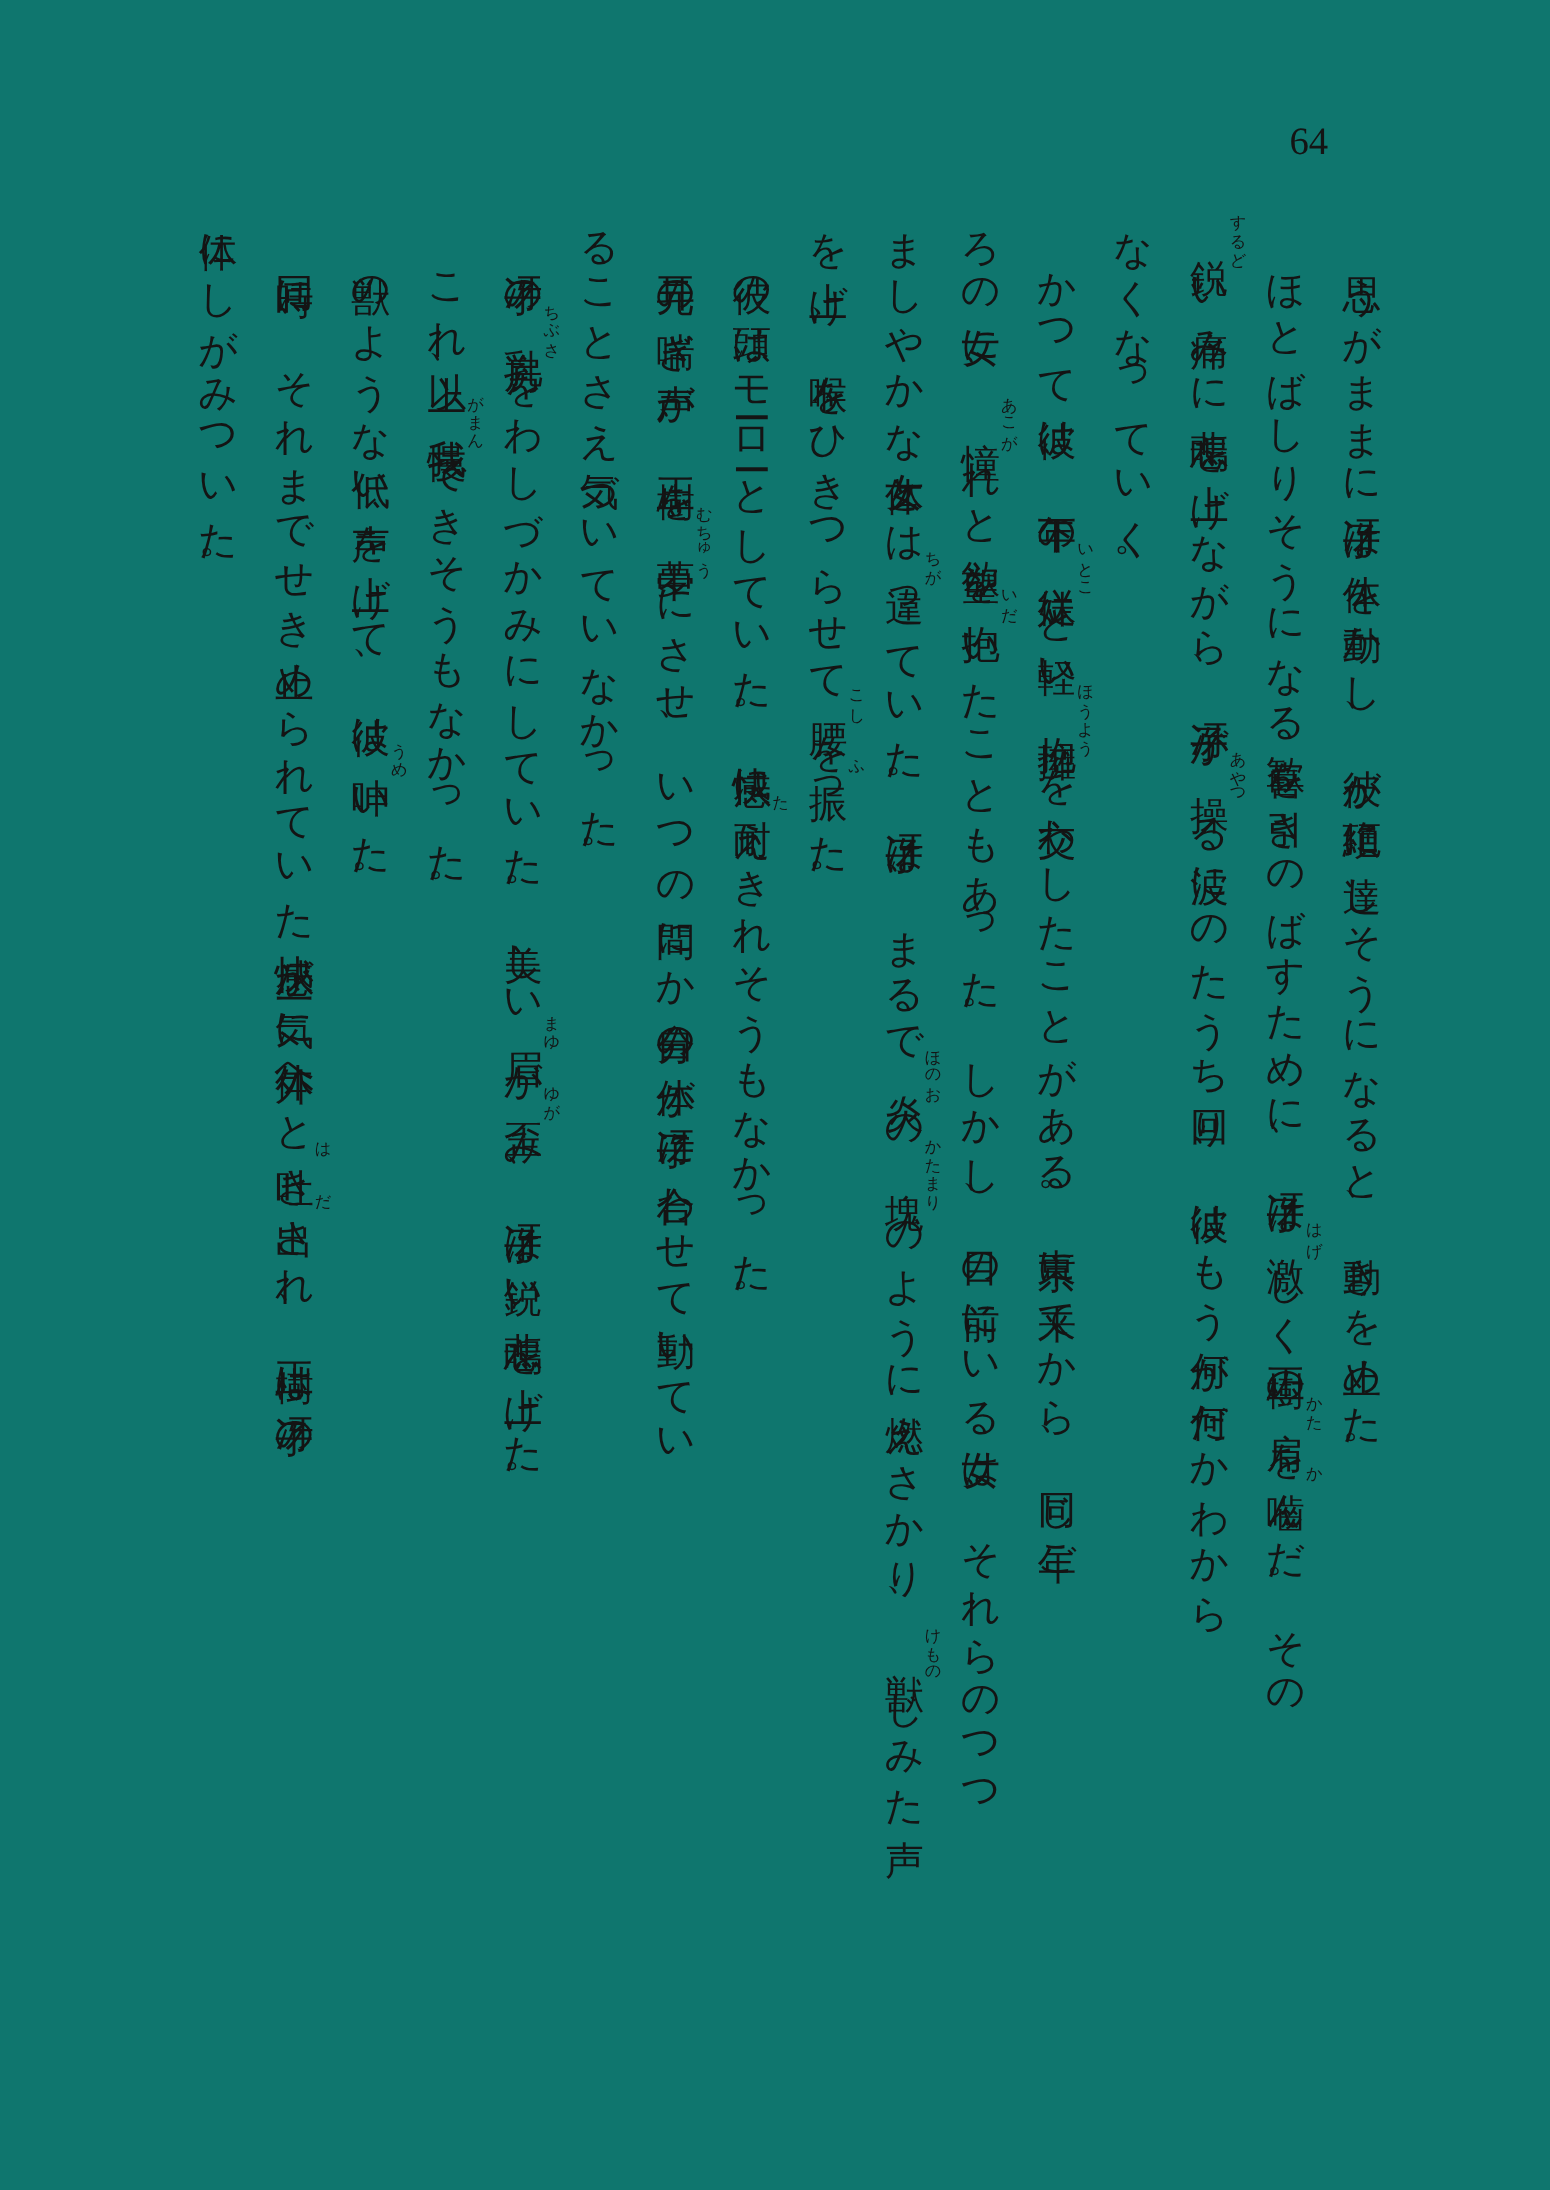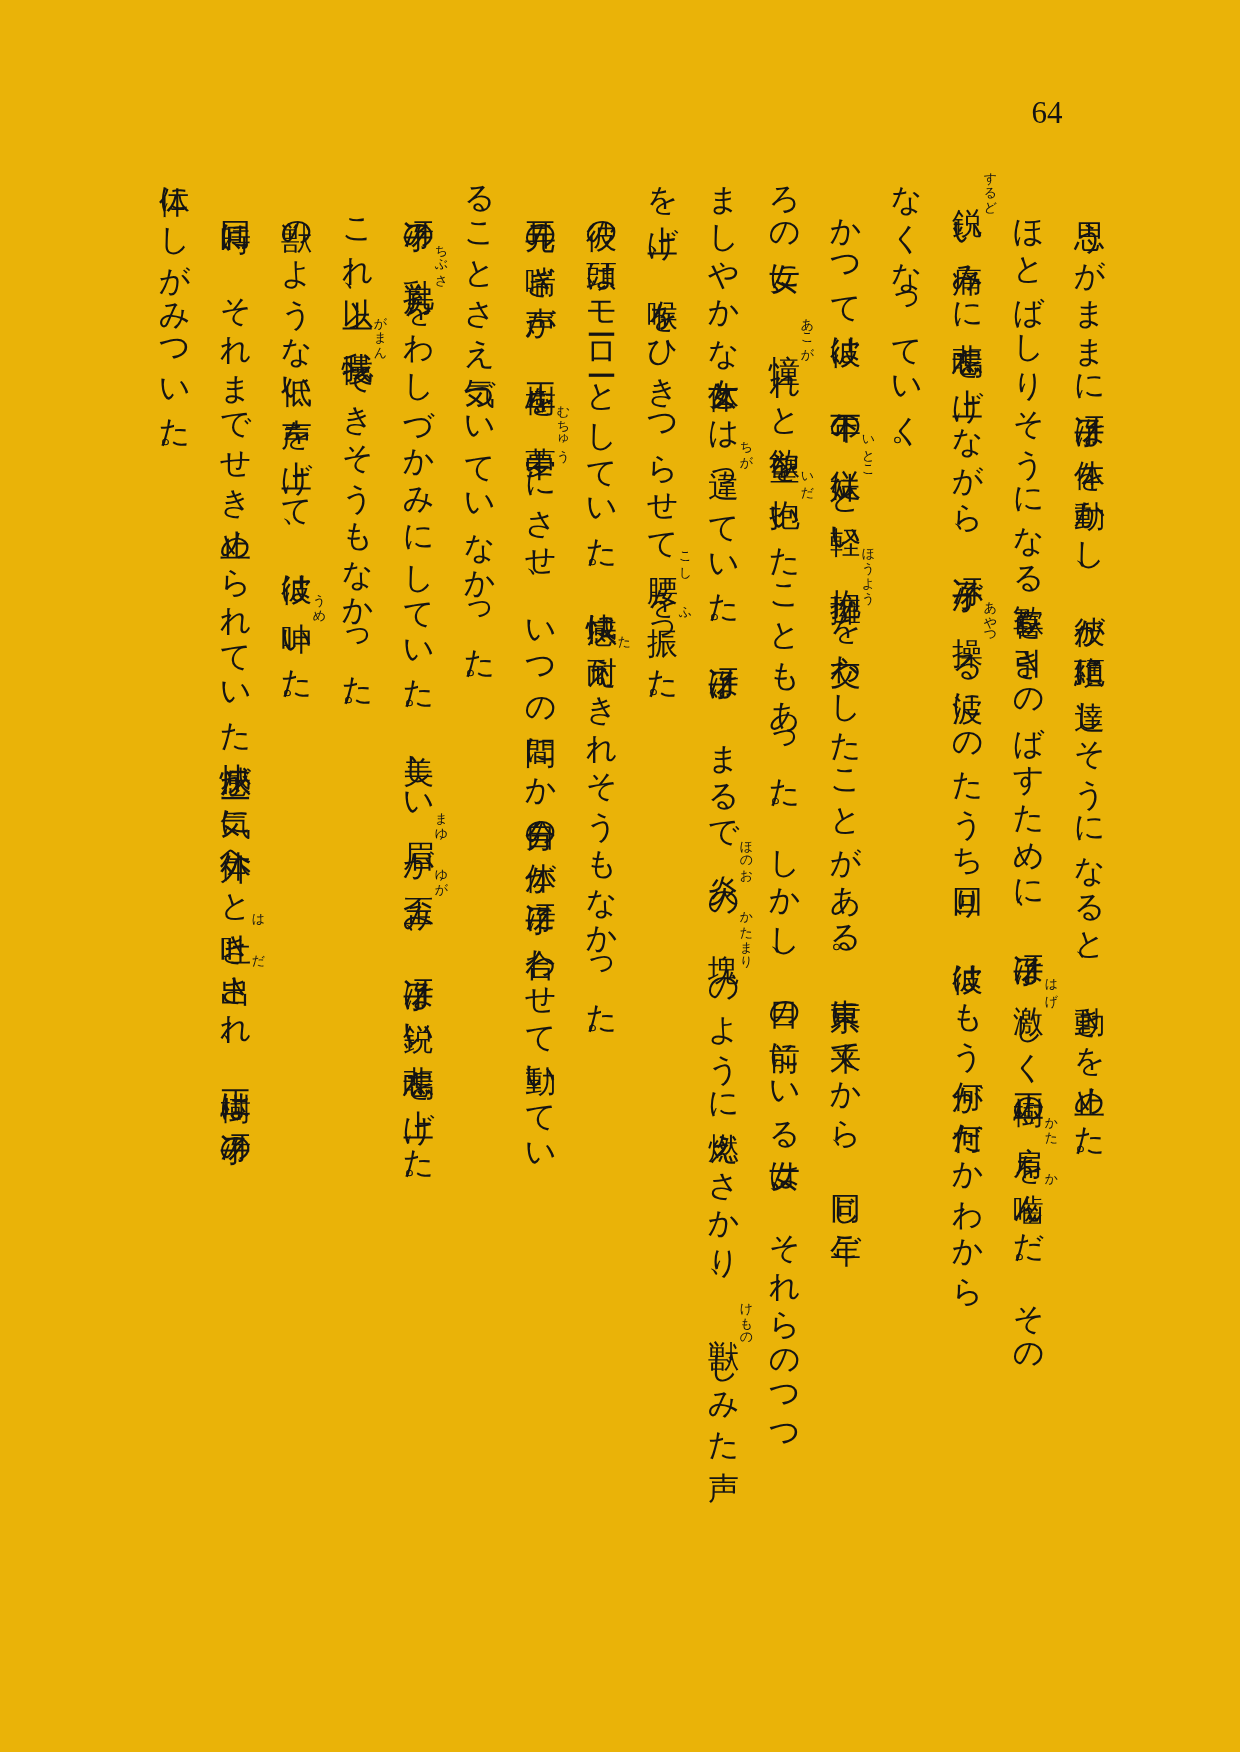--- a/index.html
+++ b/index.html
@@ -7,21 +7,21 @@
     width: 1240px;
     height: 1752px;
     position: relative;
     overflow: hidden;
     background: #ffffff;
     font-family: "Liberation Serif", "DejaVu Serif", serif;
   }
   .scanned-page {
     position: absolute;
     inset: 0;
-    background: #eab308;
+    background: #0f766e;
   }
   .page-number {
     position: absolute;
     top: 95px;
     left: 1012px;
     width: 70px;
     text-align: center;
     font-size: 31px;
     color: #141414;
   }

